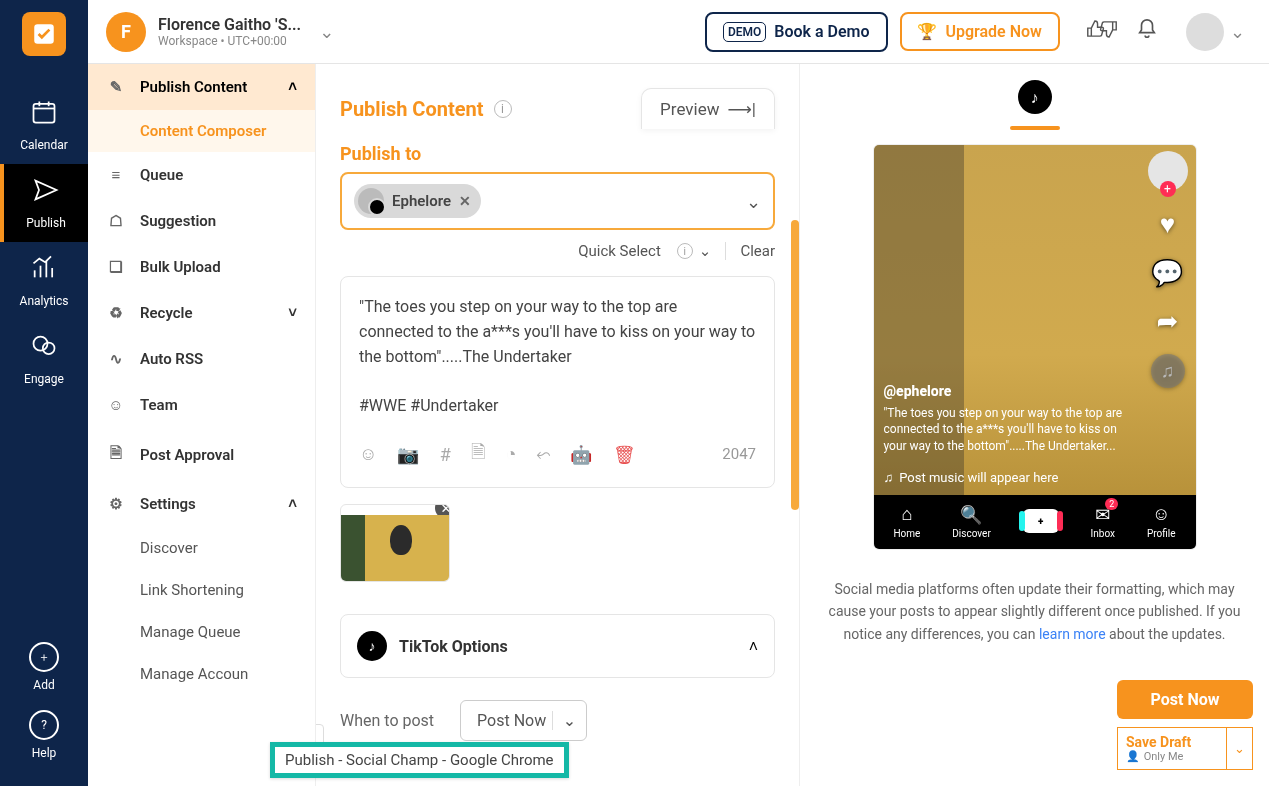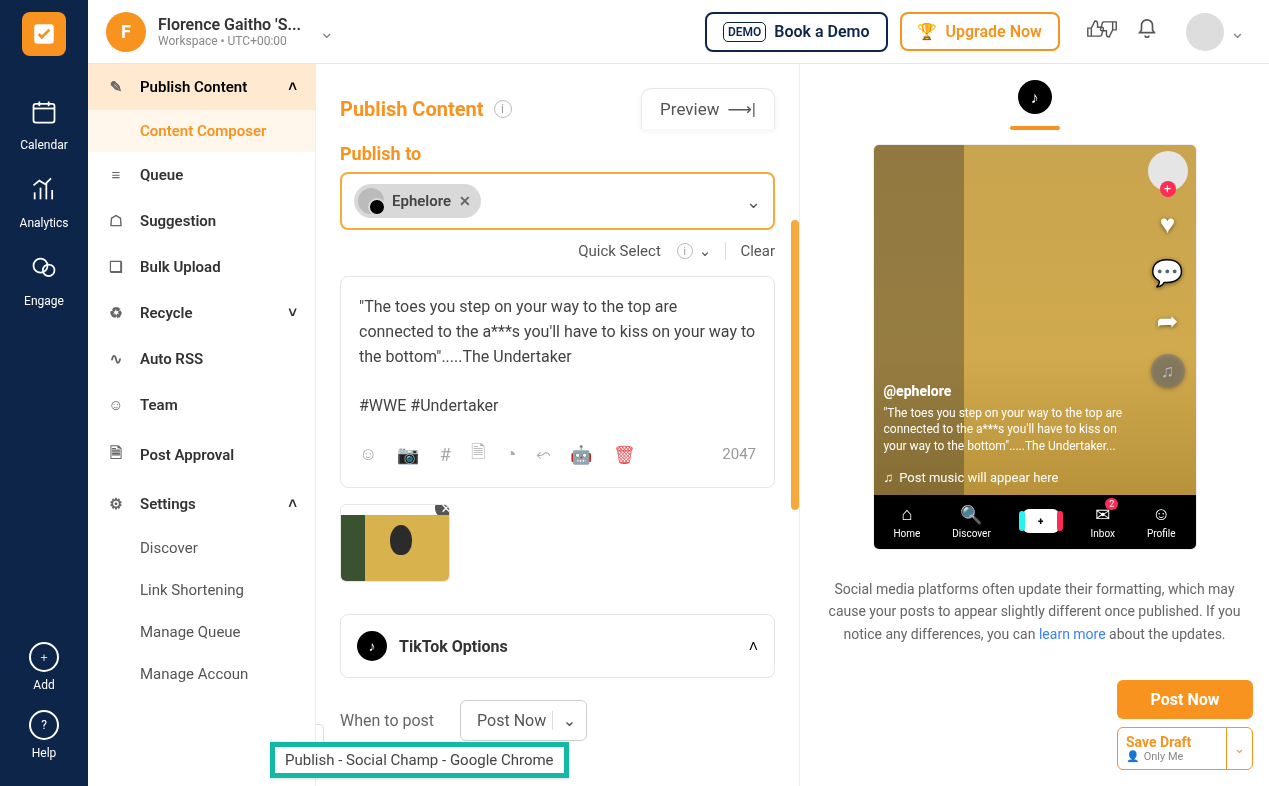--- a/index.html
+++ b/index.html
@@ -97,21 +97,21 @@
 .phone-nav .plus::before{content:'';position:absolute;left:-4px;top:2px;bottom:2px;width:6px;background:#25f4ee;border-radius:4px;}
 .phone-nav .plus::after{content:'';position:absolute;right:-4px;top:2px;bottom:2px;width:6px;background:#fe2c55;border-radius:4px;}
 .inbox-badge{position:relative;}
 .inbox-badge::after{content:'2';position:absolute;top:-6px;right:-8px;background:#fe2c55;color:#fff;border-radius:8px;font-size:9px;padding:1px 4px;}
 .preview-note{font-size:14px; color:#666; text-align:center; margin:28px 8px 0; line-height:1.6;}
 .preview-note a{color:#3b82f6; text-decoration:none;}
 
 
 .actions{position:absolute; right:16px; bottom:16px; width:136px; display:flex; flex-direction:column; gap:8px;}
 .btn-post{background:#f7931e; color:#fff; border:none; padding:10px; font-size:16px; font-weight:700; border-radius:6px; cursor:pointer;}
-.btn-save{border:1px solid #f7931e; color:#f7931e; background:#fff; border-radius:6px; padding:6px 8px; font-size:13px; display:flex; flex-direction:column; align-items:flex-start; position:relative;}
+.btn-save{border:1px solid #f7931e; color:#f7931e; background:#fff; border-radius:0; padding:6px 8px; font-size:13px; display:flex; flex-direction:column; align-items:flex-start; position:relative;}
 .btn-save .main{font-weight:700; font-size:14px;}
 .btn-save .sub{color:#888; font-size:11px; display:flex; align-items:center; gap:4px;}
 .btn-save .dd{position:absolute; right:0; top:0; bottom:0; width:26px; border-left:1px solid #f7931e; display:flex; align-items:center; justify-content:center;}
 
 
 .tooltip{position:absolute; left:270px; bottom:8px; background:#fff; border:5px solid #14b8a6; padding:4px 10px; font-size:15px; color:#444; box-shadow:0 1px 3px rgba(0,0,0,0.15);}
 </style>
 </head>
 <body>
 
@@ -128,20 +128,28 @@
           <rect x="3" y="5" width="18" height="16" rx="2"></rect>
           <line x1="3" y1="9" x2="21" y2="9"></line>
           <line x1="8" y1="3" x2="8" y2="7"></line>
           <line x1="16" y1="3" x2="16" y2="7"></line>
           <line x1="7" y1="13" x2="7" y2="13"></line>
           <line x1="11" y1="13" x2="11" y2="13"></line>
           <line x1="15" y1="13" x2="15" y2="13"></line>
         </svg>
     </span>
     <span>Calendar</span>
+  </div>
+  <div class="rail-item active">
+    <span class="rail-icon">
+      <svg width="28" height="28" viewBox="0 0 24 24" fill="none" stroke="#fff" stroke-width="1.5">
+          <path d="M3 20l18-8L3 4l3 8-3 8z"></path>
+        </svg>
+    </span>
+    <span>Publish</span>
   </div>
   <div class="rail-item">
     <span class="rail-icon">
       <svg width="28" height="28" viewBox="0 0 24 24" fill="none" stroke="#fff" stroke-width="1.5">
           <line x1="4" y1="20" x2="4" y2="14"></line>
           <line x1="9" y1="20" x2="9" y2="10"></line>
           <line x1="14" y1="20" x2="14" y2="6"></line>
           <line x1="19" y1="20" x2="19" y2="12"></line>
           <path d="M3 8l5-4 5 3 5-5"></path>
         </svg>

